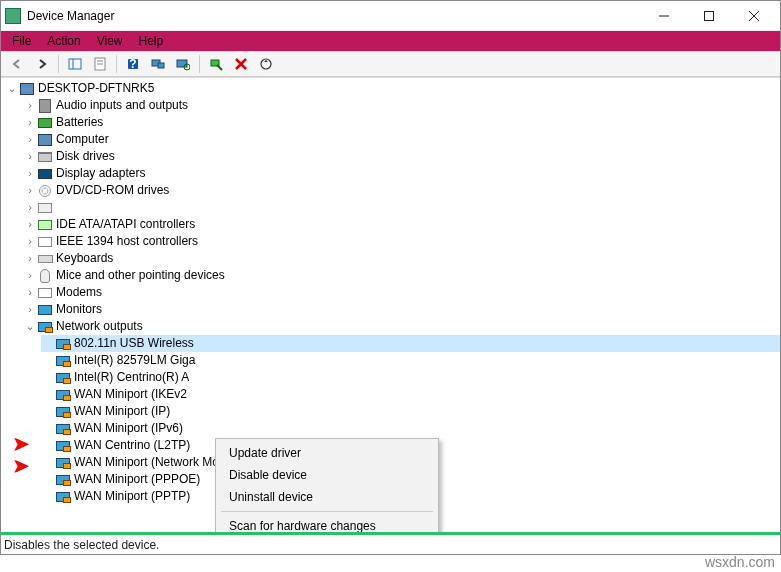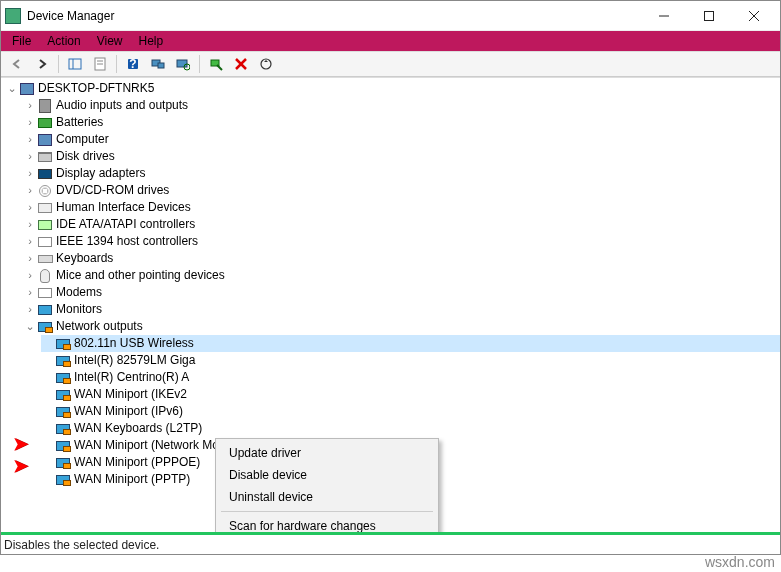--- a/index.html
+++ b/index.html
@@ -219,21 +219,20 @@
                   </span>
     <span class="label">DVD/CD-ROM drives</span>
   </div>
               </li>
               <li>
                 <div class="node">
     <span class="expander">›</span>
     <span class="icon">
                     <span class="ic-hid"></span>
                   </span>
-    <span class="label">Human Interface Devices</span>
   </div>
               </li>
               <li>
                 <div class="node">
     <span class="expander">›</span>
     <span class="icon">
                     <span class="ic-ide"></span>
                   </span>
     <span class="label">IDE ATA/ATAPI controllers</span>
   </div>
@@ -327,30 +326,39 @@
                       </span>
     <span class="label">WAN Miniport (IKEv2</span>
   </div>
                   </li>
                   <li>
                     <div class="node">
     <span class="expander"> </span>
     <span class="icon">
                         <span class="ic-net"></span>
                       </span>
+    <span class="label">WAN Miniport (IP)</span>
+  </div>
+                  </li>
+                  <li>
+                    <div class="node">
+    <span class="expander"> </span>
+    <span class="icon">
+                        <span class="ic-net"></span>
+                      </span>
     <span class="label">WAN Miniport (IPv6)</span>
   </div>
                   </li>
                   <li>
                     <div class="node">
     <span class="expander"> </span>
     <span class="icon">
                         <span class="ic-net"></span>
                       </span>
-    <span class="label">WAN Keyboards (L2TP)</span>
+    <span class="label">WAN Centrino (L2TP)</span>
   </div>
                   </li>
                   <li>
                     <div class="node">
     <span class="expander"> </span>
     <span class="icon">
                         <span class="ic-net"></span>
                       </span>
     <span class="label">WAN Miniport (Network Monitor)</span>
   </div>

